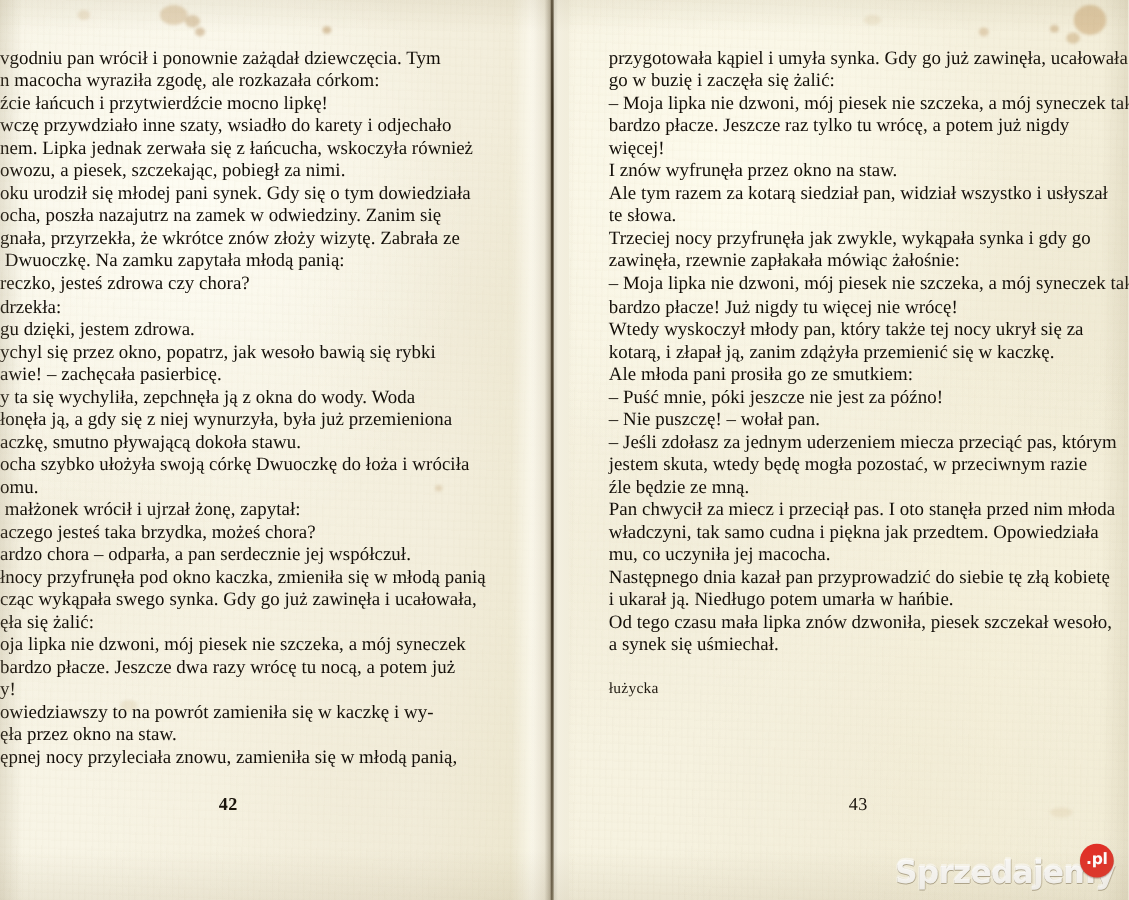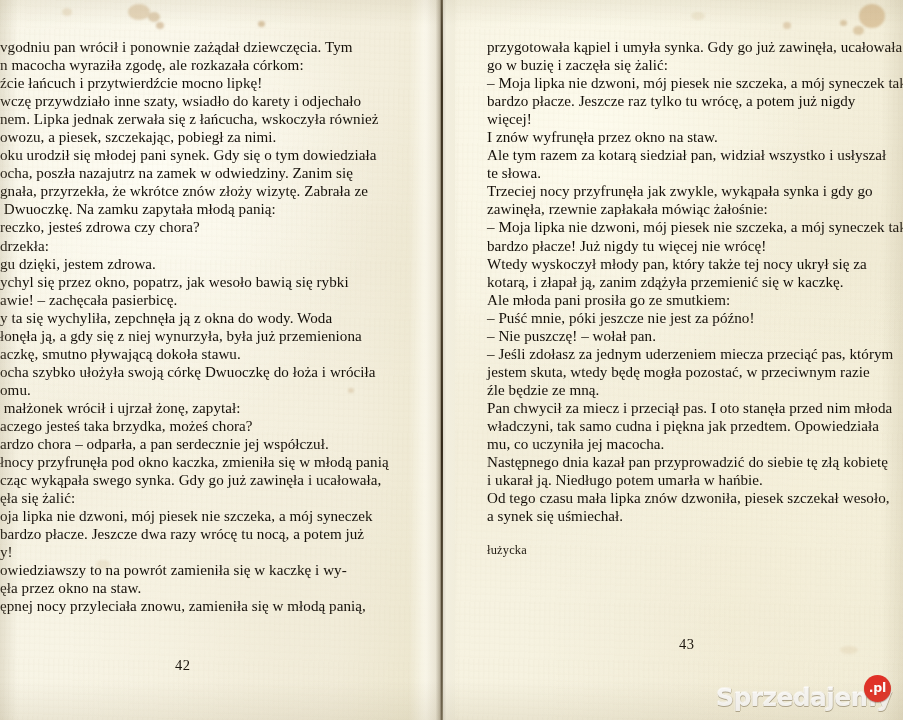--- a/index.html
+++ b/index.html
@@ -131,21 +131,21 @@
   }
   .textblock.left  { left: 0px;  top: 38px; width: 430px; }
   .textblock.right { left: 487px; top: 38px; width: 420px; }
 
   .folio {
     position: absolute;
     font-size: 14.5px;
     color: #1a140c;
     letter-spacing: 0.4px;
   }
-  .folio-left  { left: 175px; top: 657px; }
+  .folio-left  { left: 175px; top: 636px; font-weight: bold; }
   .folio-right { left: 679px; top: 636px; text-align: center; }
 
   .attribution {
     position: absolute;
     left: 487px;
     top: 543px;
     font-size: 12.4px;
     color: #201a11;
     letter-spacing: 0.2px;
   }

